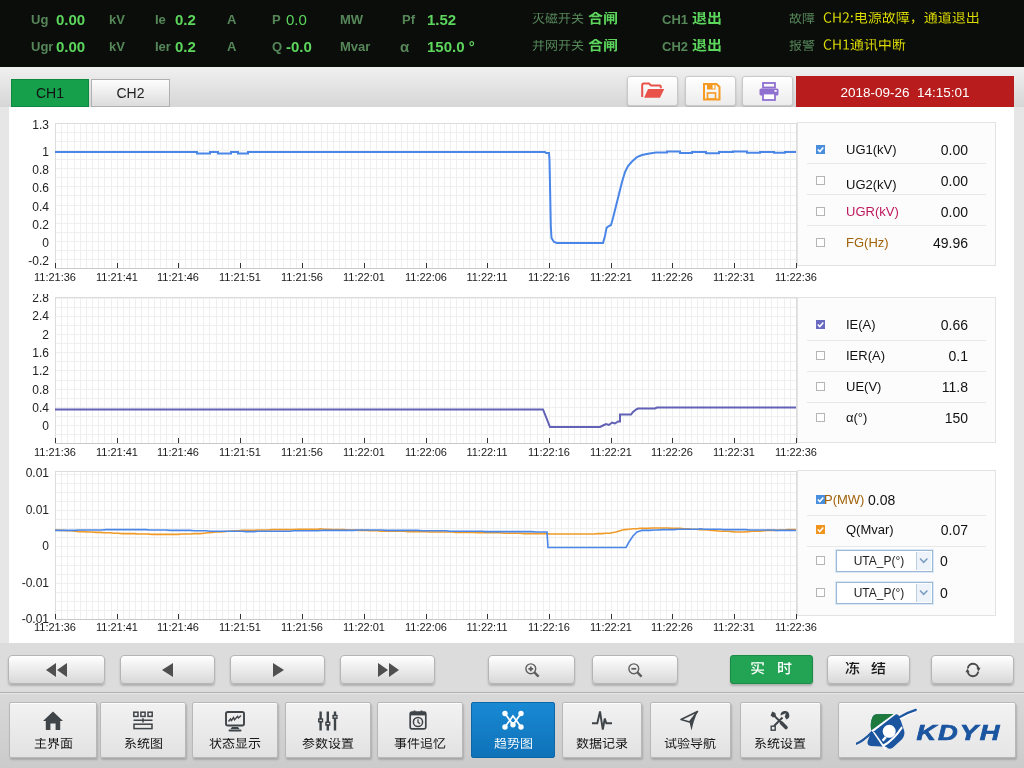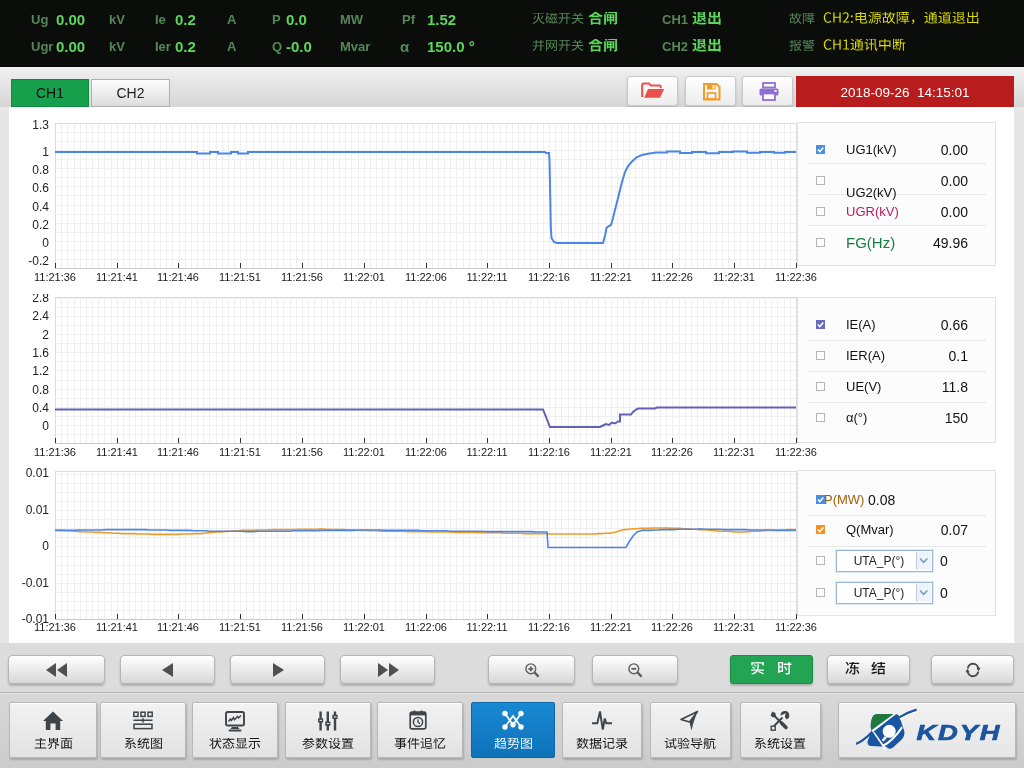--- a/index.html
+++ b/index.html
@@ -7,21 +7,21 @@
 </style></head><body>
 
 <div class="abs" style="left:0;top:0;width:1024px;height:67px;background:#0b0d0b"></div>
 <div class="abs" style="left:31px;top:10px;height:20px;line-height:20px;color:#568759;font-size:13px;font-weight:bold;white-space:nowrap">Ug</div>
 <div class="abs" style="left:56px;top:10px;height:20px;line-height:20px;color:#5cd65c;font-size:15px;font-weight:bold;white-space:nowrap">0.00</div>
 <div class="abs" style="left:109px;top:10px;height:20px;line-height:20px;color:#568759;font-size:13px;font-weight:bold;white-space:nowrap">kV</div>
 <div class="abs" style="left:155px;top:10px;height:20px;line-height:20px;color:#568759;font-size:13px;font-weight:bold;white-space:nowrap">Ie</div>
 <div class="abs" style="left:175px;top:10px;height:20px;line-height:20px;color:#5cd65c;font-size:15px;font-weight:bold;white-space:nowrap">0.2</div>
 <div class="abs" style="left:227px;top:10px;height:20px;line-height:20px;color:#568759;font-size:13px;font-weight:bold;white-space:nowrap">A</div>
 <div class="abs" style="left:272px;top:10px;height:20px;line-height:20px;color:#568759;font-size:13px;font-weight:bold;white-space:nowrap">P</div>
-<div class="abs" style="left:286px;top:10px;height:20px;line-height:20px;color:#5cd65c;font-size:15px;font-weight:bold;white-space:nowrap">0.0</div>
+<div class="abs" style="left:286px;top:10px;height:20px;line-height:20px;color:#5cd65c;font-size:15px;font-weight:normal;white-space:nowrap">0.0</div>
 <div class="abs" style="left:340px;top:10px;height:20px;line-height:20px;color:#568759;font-size:13px;font-weight:bold;white-space:nowrap">MW</div>
 <div class="abs" style="left:402px;top:10px;height:20px;line-height:20px;color:#568759;font-size:13px;font-weight:bold;white-space:nowrap">Pf</div>
 <div class="abs" style="left:427px;top:10px;height:20px;line-height:20px;color:#5cd65c;font-size:15px;font-weight:bold;white-space:nowrap">1.52</div>
 <div class="abs" style="left:31px;top:37px;height:20px;line-height:20px;color:#568759;font-size:13px;font-weight:bold;white-space:nowrap">Ugr</div>
 <div class="abs" style="left:56px;top:37px;height:20px;line-height:20px;color:#5cd65c;font-size:15px;font-weight:bold;white-space:nowrap">0.00</div>
 <div class="abs" style="left:109px;top:37px;height:20px;line-height:20px;color:#568759;font-size:13px;font-weight:bold;white-space:nowrap">kV</div>
 <div class="abs" style="left:155px;top:37px;height:20px;line-height:20px;color:#568759;font-size:13px;font-weight:bold;white-space:nowrap">Ier</div>
 <div class="abs" style="left:175px;top:37px;height:20px;line-height:20px;color:#5cd65c;font-size:15px;font-weight:bold;white-space:nowrap">0.2</div>
 <div class="abs" style="left:227px;top:37px;height:20px;line-height:20px;color:#568759;font-size:13px;font-weight:bold;white-space:nowrap">A</div>
 <div class="abs" style="left:272px;top:37px;height:20px;line-height:20px;color:#568759;font-size:13px;font-weight:bold;white-space:nowrap">Q</div>
@@ -175,27 +175,27 @@
 <div class="abs" style="left:807px;top:194px;width:179px;height:1px;background:#e8e8e8"></div>
 <div class="abs" style="left:807px;top:225px;width:179px;height:1px;background:#e8e8e8"></div>
 <div class="abs" style="left:816px;top:145px;width:9px;height:9px;background:#4a8fdd;border:1px solid #4a8fdd">
     <svg width="9" height="9" style="position:absolute;left:-1px;top:-1px">
       <path d="M1.8 4.5 L3.8 6.6 L7.3 2.4" stroke="#fff" stroke-width="1.5" fill="none"></path>
     </svg>
   </div>
 <div class="abs" style="left:846px;top:141px;height:18px;line-height:18px;font-size:13px;color:#111">UG1(kV)</div>
 <div class="abs" style="left:868px;top:141px;width:100px;height:18px;line-height:18px;font-size:14px;color:#111;text-align:right">0.00</div>
 <div class="abs" style="left:816px;top:176px;width:9px;height:9px;background:#fff;border:1px solid #b5b5b5"></div>
-<div class="abs" style="left:846px;top:184px;height:18px;line-height:18px;font-size:13px;color:#111">UG2(kV)</div>
+<div class="abs" style="left:846px;top:176px;height:18px;line-height:18px;font-size:13px;color:#111">UG2(kV)</div>
 <div class="abs" style="left:868px;top:172px;width:100px;height:18px;line-height:18px;font-size:14px;color:#111;text-align:right">0.00</div>
 <div class="abs" style="left:816px;top:207px;width:9px;height:9px;background:#fff;border:1px solid #b5b5b5"></div>
 <div class="abs" style="left:846px;top:203px;height:18px;line-height:18px;font-size:13px;color:#be185d">UGR(kV)</div>
 <div class="abs" style="left:868px;top:203px;width:100px;height:18px;line-height:18px;font-size:14px;color:#111;text-align:right">0.00</div>
 <div class="abs" style="left:816px;top:238px;width:9px;height:9px;background:#fff;border:1px solid #b5b5b5"></div>
-<div class="abs" style="left:846px;top:234px;height:18px;line-height:18px;font-size:15px;color:#15803d">FG(Hz)</div>
+<div class="abs" style="left:846px;top:234px;height:18px;line-height:18px;font-size:13px;color:#a16207">FG(Hz)</div>
 <div class="abs" style="left:868px;top:234px;width:100px;height:18px;line-height:18px;font-size:14px;color:#111;text-align:right">49.96</div>
 <div class="abs" style="left:797px;top:297px;width:199px;height:146px;background:#fcfcfc;border:1px solid #e3e3e3"></div>
 <div class="abs" style="left:807px;top:340px;width:179px;height:1px;background:#e8e8e8"></div>
 <div class="abs" style="left:807px;top:371px;width:179px;height:1px;background:#e8e8e8"></div>
 <div class="abs" style="left:807px;top:402px;width:179px;height:1px;background:#e8e8e8"></div>
 <div class="abs" style="left:816px;top:320px;width:9px;height:9px;background:#6a6ac0;border:1px solid #6a6ac0">
     <svg width="9" height="9" style="position:absolute;left:-1px;top:-1px">
       <path d="M1.8 4.5 L3.8 6.6 L7.3 2.4" stroke="#fff" stroke-width="1.5" fill="none"></path>
     </svg>
   </div>

